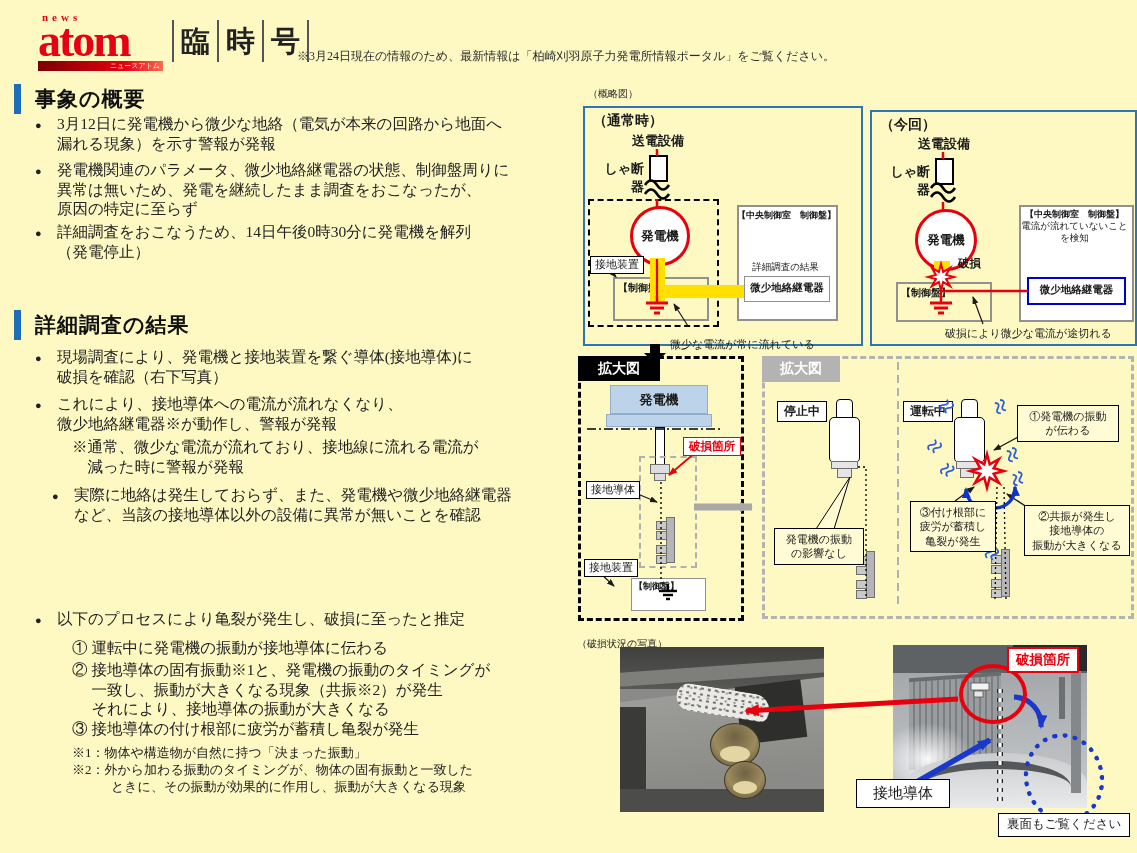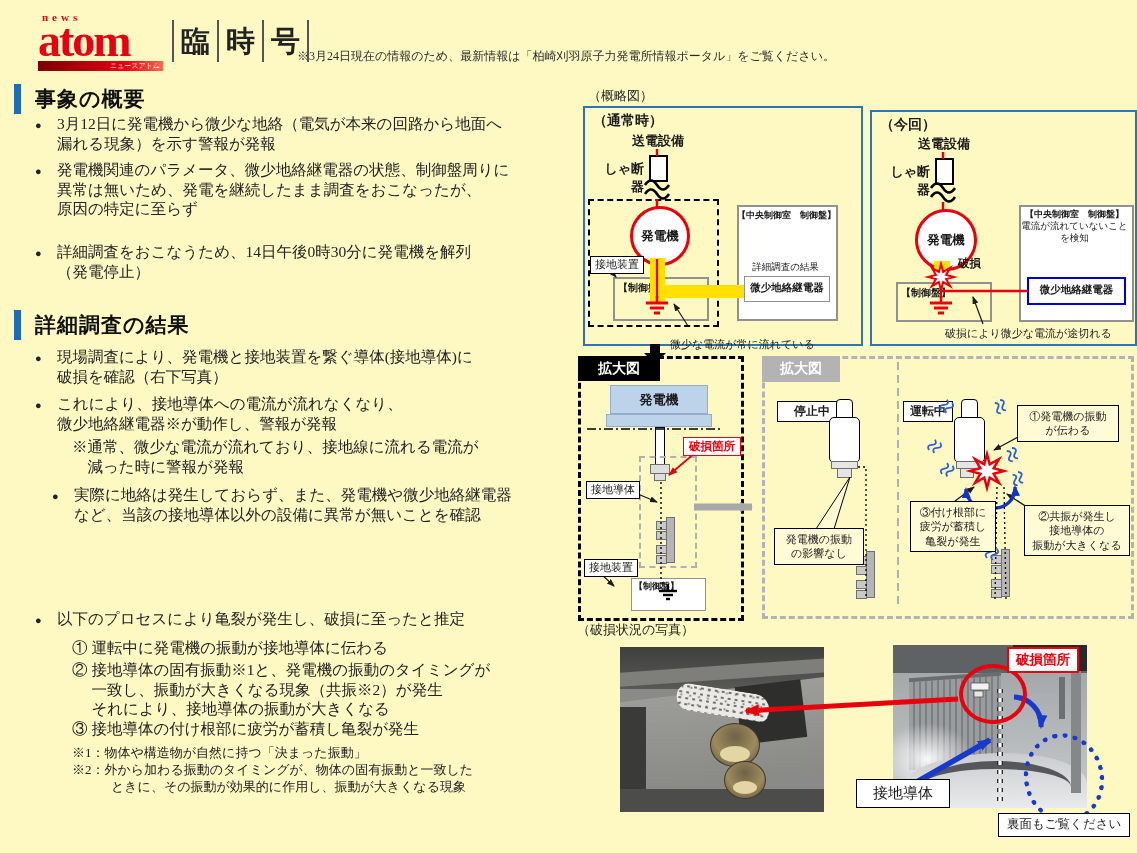--- a/index.html
+++ b/index.html
@@ -22,21 +22,21 @@
   .doc-sub{font-size:12px;color:#2b2b2b}
   
   .sec-head{position:absolute;display:flex;align-items:center}
   .sec-bar{width:7px;height:30px;background:#1f6db6;margin-right:14px}
   .sec-title{font-size:21px;font-weight:bold;letter-spacing:1px;color:#111}
   .bullet{position:absolute;font-size:15.5px;line-height:19.5px;white-space:pre-line;color:#222}
   .bullet::before{content:"●";position:absolute;left:-22px;top:2px;font-size:11px}
   .plain15{position:absolute;font-size:15.5px;line-height:19.5px;white-space:pre-line;color:#222}
   .smallnote{position:absolute;font-size:13px;line-height:16.5px;white-space:pre-line;color:#222}
   
-  .cap13{font-size:13px;color:#222}
+  .cap13{font-size:10px;color:#222}
   .box-blue{border:2px solid #2e75b6}
   .box-gray{border:2px solid #919191;background:#fff}
   .lbl{background:#fff;border:1px solid #000;padding:1px 4px;font-size:11px;line-height:1.25}
   .lbl-red{background:#fff;border:1.5px solid #e8000d;color:#e8000d;font-weight:bold;padding:1px 5px;font-size:11.5px}
   .callout{background:#fffbd5;border:1px solid #000;font-size:11px;line-height:1.3;text-align:center;
            padding:3px 4px;white-space:pre-line}
   .gen-circle{border:3px solid #e8000d;border-radius:50%;background:#fff;display:flex;align-items:center;justify-content:center;
               font-size:12.5px;font-weight:bold}
   .yellow{background:#ffe000}
   .dash-black{border:2px dashed #000}
@@ -68,21 +68,21 @@
 
   <div class="sec-head" style="left:14px;top:84px">
     <div class="sec-bar"></div>
     <div class="sec-title">事象の概要</div>
   </div>
   <div class="bullet" style="left:57px;top:114px">3月12日に発電機から微少な地絡（電気が本来の回路から地面へ
 漏れる現象）を示す警報が発報</div>
   <div class="bullet" style="left:57px;top:160px">発電機関連のパラメータ、微少地絡継電器の状態、制御盤周りに
 異常は無いため、発電を継続したまま調査をおこなったが、
 原因の特定に至らず</div>
-  <div class="bullet" style="left:57px;top:242px">詳細調査をおこなうため、14日午後0時30分に発電機を解列
+  <div class="bullet" style="left:57px;top:222px">詳細調査をおこなうため、14日午後0時30分に発電機を解列
 （発電停止）</div>
 
   <div class="sec-head" style="left:14px;top:310px">
     <div class="sec-bar"></div>
     <div class="sec-title">詳細調査の結果</div>
   </div>
   <div class="bullet" style="left:57px;top:347px">現場調査により、発電機と接地装置を繋ぐ導体(接地導体)に
 破損を確認（右下写真）</div>
   <div class="bullet" style="left:57px;top:394px">これにより、接地導体への電流が流れなくなり、
 微少地絡継電器※が動作し、警報が発報</div>
@@ -151,25 +151,25 @@
   <div class="abs lbl" style="left:586px;top:481px;z-index:20">接地導体</div>
   <div class="abs clamp" style="left:666px;top:517px;width:7px;height:44px"></div>
   <div class="abs boltr" style="left:656px;top:521px;width:9px;height:7px"></div>
   <div class="abs boltr" style="left:656px;top:531px;width:9px;height:7px"></div>
   <div class="abs boltr" style="left:656px;top:545px;width:9px;height:7px"></div>
   <div class="abs boltr" style="left:656px;top:555px;width:9px;height:7px"></div>
   <div class="abs lbl" style="left:584px;top:559px;z-index:20">接地装置</div>
   <div class="abs box-gray" style="left:631px;top:578px;width:73px;height:31px;border-width:1.5px">
     <div style="font-size:9px;font-weight:bold;padding:1px 2px">【制御盤】</div>
   </div>
-  <div class="abs cap13" style="left:577px;top:621px">（破損状況の写真）</div>
+  <div class="abs cap13" style="left:577px;top:637px">（破損状況の写真）</div>
 
   <div class="abs" style="left:762px;top:356px;width:366px;height:257px;border:3px dashed #b3b3b3"></div>
   <div class="abs b c" style="left:762px;top:356px;width:78px;height:26px;background:#b3b3b3;color:#fff;font-size:14px;line-height:26px;z-index:4">拡大図</div>
-  <div class="abs lbl b" style="left:777px;top:401px;font-size:12px;padding:2px 16px;border-width:1.5px">停止中</div>
+  <div class="abs lbl b" style="left:777px;top:401px;font-size:12px;padding:2px 6px;border-width:1.5px">停止中</div>
 
   <div class="abs machine" style="left:836px;top:399px;width:15px;height:20px;border-radius:4px 4px 0 0"></div>
   <div class="abs machine" style="left:829px;top:417px;width:29px;height:44px;border-radius:5px"></div>
   <div class="abs clamp" style="left:831px;top:461px;width:25px;height:6px;background:#e5e5e5"></div>
   <div class="abs clamp" style="left:837px;top:468px;width:13px;height:8px;background:#e5e5e5"></div>
   <div class="abs clamp" style="left:866px;top:551px;width:7px;height:45px"></div>
   <div class="abs boltr" style="left:856px;top:556px;width:9px;height:7px"></div>
   <div class="abs boltr" style="left:856px;top:566px;width:9px;height:7px"></div>
   <div class="abs boltr" style="left:856px;top:580px;width:9px;height:7px"></div>
   <div class="abs boltr" style="left:856px;top:590px;width:9px;height:7px"></div>

